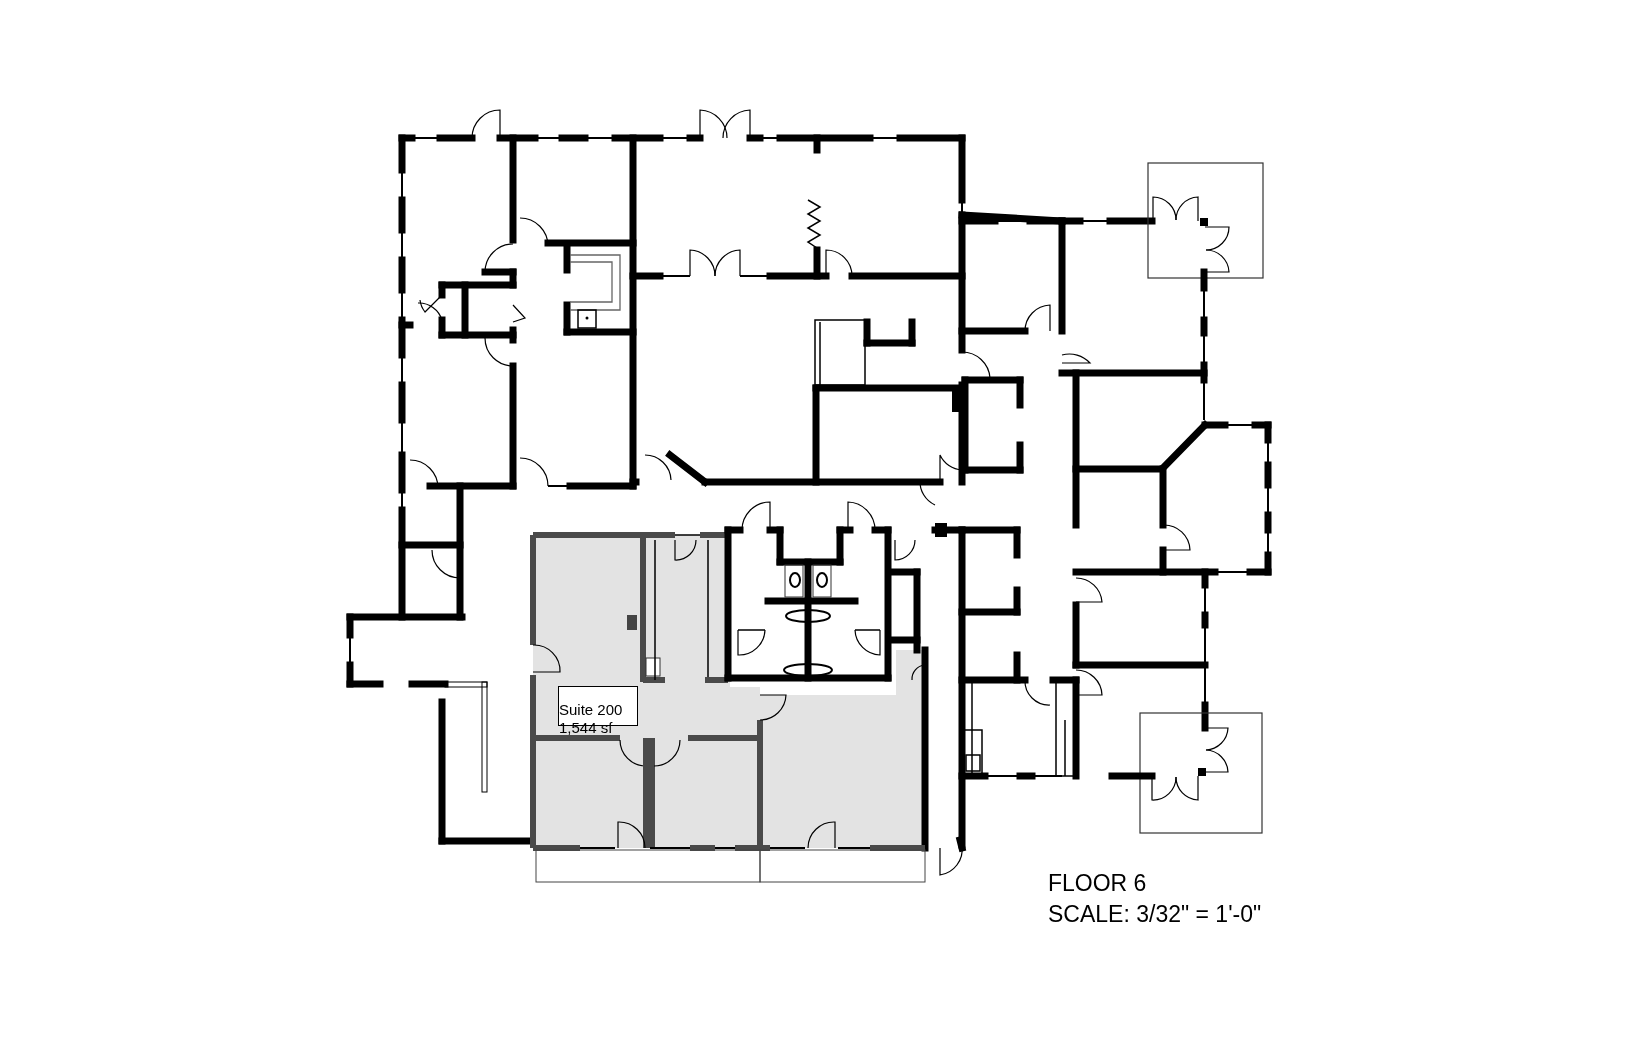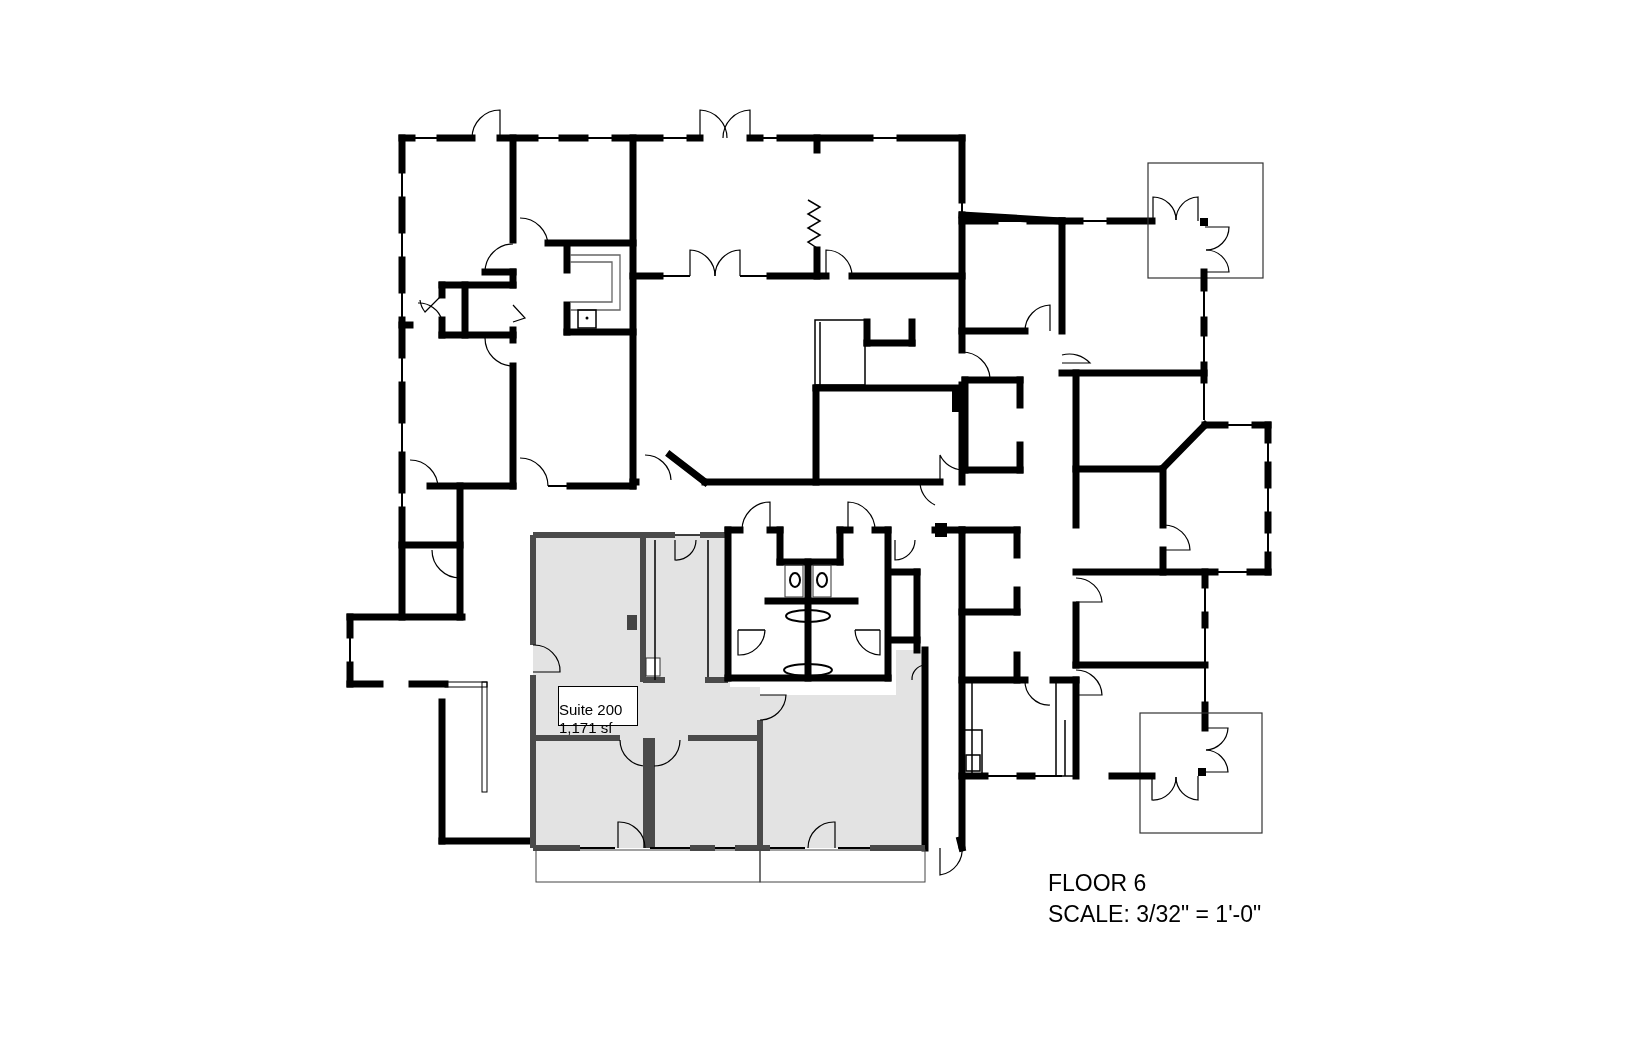--- a/index.html
+++ b/index.html
@@ -333,19 +333,19 @@
     <line class="w" x1="917" y1="572" x2="917" y2="650"></line>
     <line class="w" x1="892" y1="640" x2="917" y2="640"></line>
     <path class="arc" d="M895,540 L895,560 A20,20 0 0 0 915,540"></path>
     <path class="arc" d="M920,480 A26,26 0 0 0 935,505"></path>
     <rect x="935" y="523" width="12" height="14" fill="#000"></rect>
   </g>
 </svg>
 
 <div class="label-box">
   <div>Suite 200</div>
-  <div>1,171 sf</div>
+  <div>1,544 sf</div>
 </div>
 
 <div class="floor-label">
   <div>FLOOR 6</div>
   <div>SCALE: 3/32" = 1'-0"</div>
 </div>
 
 </body></html>

